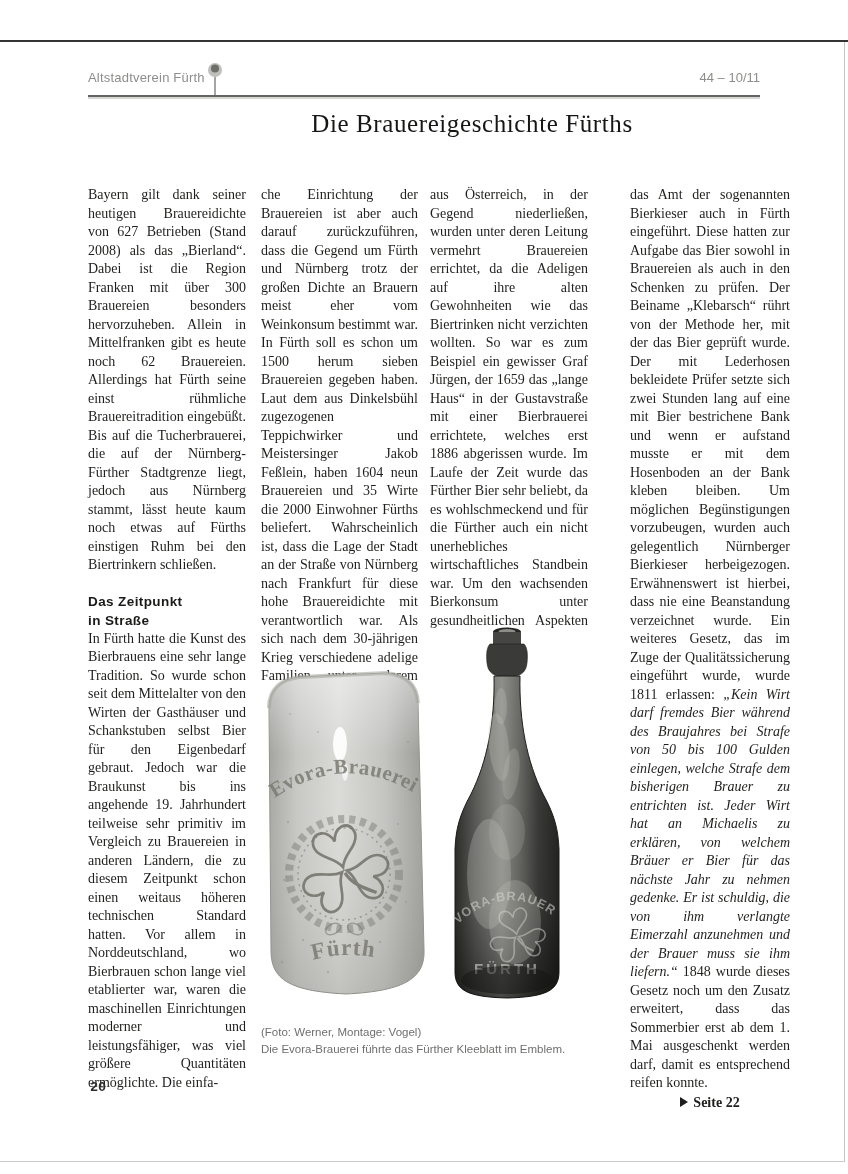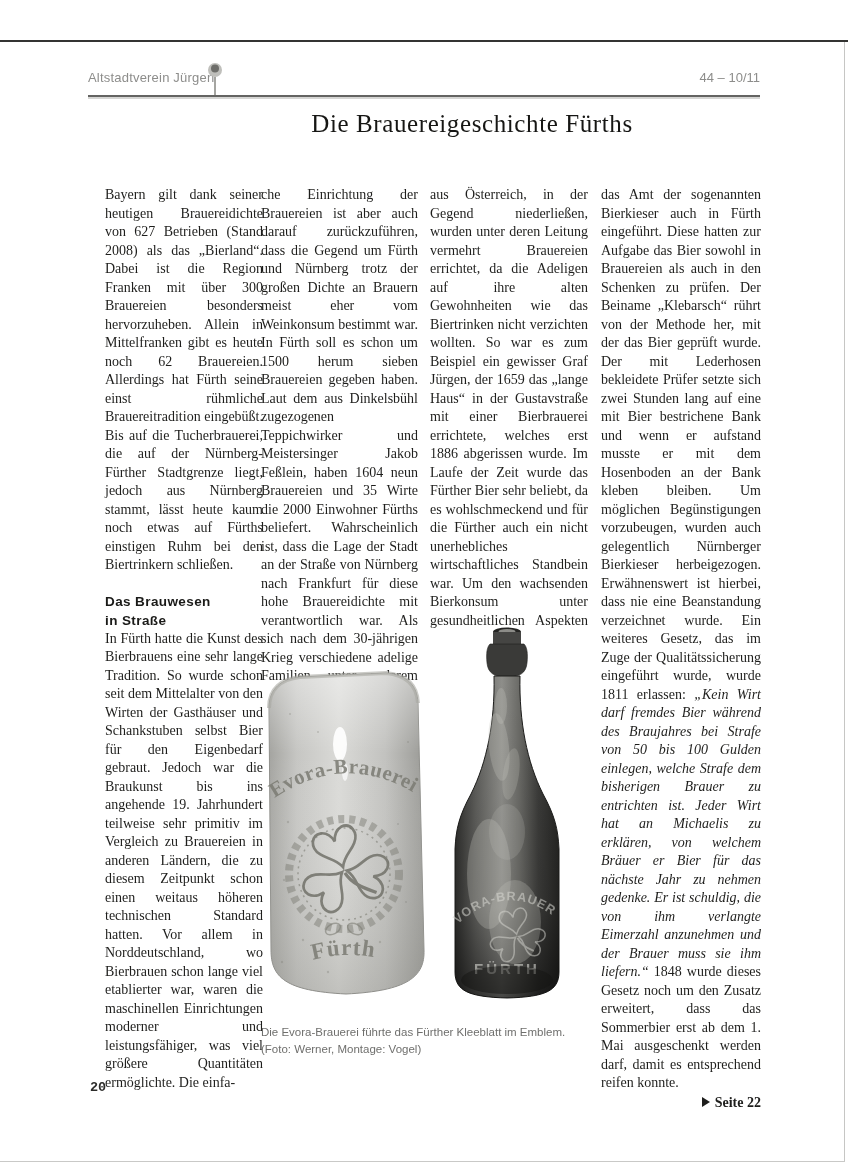--- a/index.html
+++ b/index.html
@@ -16,66 +16,66 @@
              font-size:13px;color:#8d8d8b;text-align:right;}
   .hdr-icon{position:absolute;left:205px;top:60px;}
   .rule{position:absolute;left:88px;top:95px;width:672px;height:2px;background:#646462;
         box-shadow:0 2px 0 #d6d6d4;}
   
   .title{position:absolute;left:0;top:110px;width:848px;text-align:center;
          font-size:25px;font-weight:normal;letter-spacing:.6px;color:#161614;margin-left:48px;}
   
   .col{position:absolute;top:186px;text-align:justify;font-size:14px;line-height:18.5px;}
   .col p{margin:0;}
-  .col1{left:105px;width:158px;}
+  .col1{left:88px;width:158px;}
   .col2{left:261px;width:157px;max-height:494px;overflow:hidden;}
   .col3{left:430px;width:158px;max-height:447px;overflow:hidden;}
-  .col4{left:601px;width:160px;}
+  .col4{left:630px;width:160px;}
   .subhead{font-family:"Liberation Sans","DejaVu Sans",sans-serif;font-weight:bold;
            font-size:13.5px;line-height:19px;letter-spacing:.4px;color:#1a1a18;
            margin-top:17px;text-align:left;}
   .col1 .p2{}
   .quote{font-style:italic;}
-  .pagelink{text-align:right;font-weight:bold;margin-top:1px;}
+  .pagelink{text-align:center;font-weight:bold;margin-top:1px;}
   .arrow-tri{display:inline-block;width:0;height:0;border-left:8px solid #1e1e1c;
              border-top:5px solid transparent;border-bottom:5px solid transparent;
              margin-right:5px;position:relative;top:0px;}
   
   .figure{position:absolute;left:258px;top:622px;width:334px;z-index:2;}
   .caption{margin-top:6px;padding-left:3px;font-family:"Liberation Sans","DejaVu Sans",sans-serif;
            font-size:11.5px;line-height:17px;color:#6f6f6d;text-align:left;}
   
   .pagenum{position:absolute;left:90px;top:1080px;font-size:13.5px;font-weight:bold;color:#2c2c2a;font-family:Liberation Mono, monospace;}
 </style>
 </head>
 <body>
 
 <div class="page">
 
   <div class="scan-top"></div>
   <div class="scan-right"></div>
   <div class="scan-bottom"></div>
 
-  <div class="hdr-left">Altstadtverein Jürgen</div>
+  <div class="hdr-left">Altstadtverein Fürth</div>
   <div class="hdr-icon">
     <svg width="20" height="36" viewBox="0 0 20 36">
       <circle cx="10" cy="10" r="7" fill="#bfbfbb"></circle>
       <circle cx="10" cy="8.5" r="4" fill="#6e6e6a"></circle>
       <rect x="9" y="17" width="2" height="18" fill="#a5a5a1"></rect>
     </svg>
   </div>
   <div class="hdr-right">44 – 10/11</div>
   <div class="rule"></div>
 
   <div class="title">Die Brauereigeschichte Fürths</div>
 
   <div class="col col1">
     <p>Bayern gilt dank seiner heutigen Brauereidichte von 627 Betrieben (Stand 2008) als das „Bierland“. Dabei ist die Region Franken mit über 300 Brauereien besonders hervorzuheben. Allein in Mittelfranken gibt es heute noch 62 Brauereien. Allerdings hat Fürth seine einst rühmliche Brauereitradition eingebüßt. Bis auf die Tucherbrauerei, die auf der Nürnberg-Fürther Stadtgrenze liegt, jedoch aus Nürnberg stammt, lässt heute kaum noch etwas auf Fürths einstigen Ruhm bei den Biertrinkern schließen.</p>
     <div class="subhead">
-      <div>Das Brauwesen</div>
+      <div>Das Zeitpunkt</div>
       <div>in Straße</div>
     </div>
     <p class="p2">In Fürth hatte die Kunst des Bierbrauens eine sehr lange Tradition. So wurde schon seit dem Mittelalter von den Wirten der Gasthäuser und Schankstuben selbst Bier für den Eigenbedarf gebraut. Jedoch war die Braukunst bis ins angehende 19. Jahrhundert teilweise sehr primitiv im Vergleich zu Brauereien in anderen Ländern, die zu diesem Zeitpunkt schon einen weitaus höheren technischen Standard hatten. Vor allem in Norddeutschland, wo Bierbrauen schon lange viel etablierter war, waren die maschinellen Einrichtungen moderner und leistungsfähiger, was viel größere Quantitäten ermöglichte. Die einfa-</p>
   </div>
 
   <div class="col col2">
     <p>che Einrichtung der Brauereien ist aber auch darauf zurückzuführen, dass die Gegend um Fürth und Nürnberg trotz der großen Dichte an Brauern meist eher vom Weinkonsum bestimmt war. In Fürth soll es schon um 1500 herum sieben Brauereien gegeben haben. Laut dem aus Dinkelsbühl zugezogenen Teppichwirker und Meistersinger Jakob Feßlein, haben 1604 neun Brauereien und 35 Wirte die 2000 Einwohner Fürths beliefert. Wahrscheinlich ist, dass die Lage der Stadt an der Straße von Nürnberg nach Frankfurt für diese hohe Brauereidichte mit verantwortlich war. Als sich nach dem 30-jährigen Krieg verschiedene adelige Familien, unter anderem auch</p>
   </div>
 
   <div class="col col3">
@@ -181,19 +181,19 @@
           <use href="#leaf"></use>
           <use href="#leaf" transform="rotate(120)"></use>
           <use href="#leaf" transform="rotate(240)"></use>
           <path d="M0,2 C2,10 8,15 14,19" stroke-width="2"></path>
         </g>
         <text x="249" y="352" font-family="Liberation Sans, DejaVu Sans, sans-serif" font-size="15" font-weight="bold" fill="#d8d8d2" opacity="0.6" letter-spacing="3" text-anchor="middle">FÜRTH</text>
         <ellipse cx="249" cy="358" rx="46" ry="14" fill="#141412" opacity="0.5"></ellipse>
       </g>
     </svg>
     <div class="caption">
+      <div>(Foto: Werner, Montage: Vogel)</div>
       <div>Die Evora-Brauerei führte das Fürther Kleeblatt im Emblem.</div>
-      <div>(Foto: Werner, Montage: Vogel)</div>
     </div>
   </div>
 
   <div class="pagenum">20</div>
 </div>
 
 </body></html>

